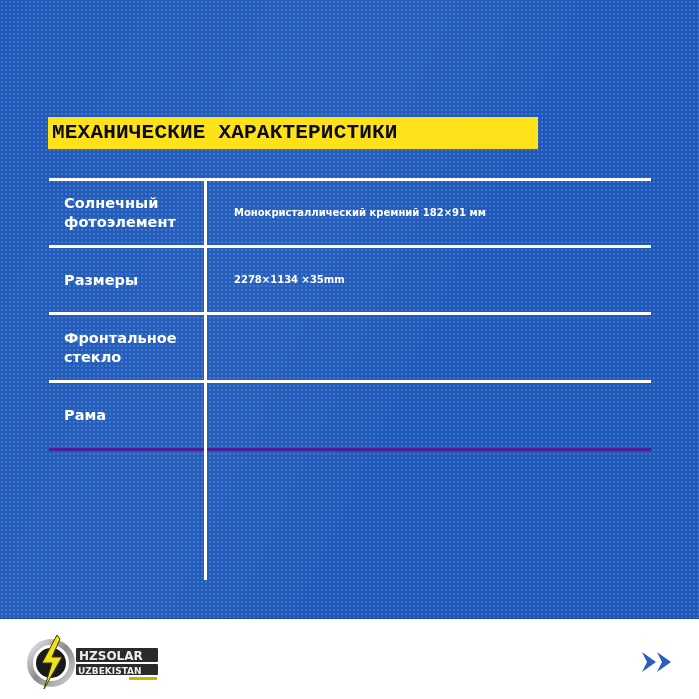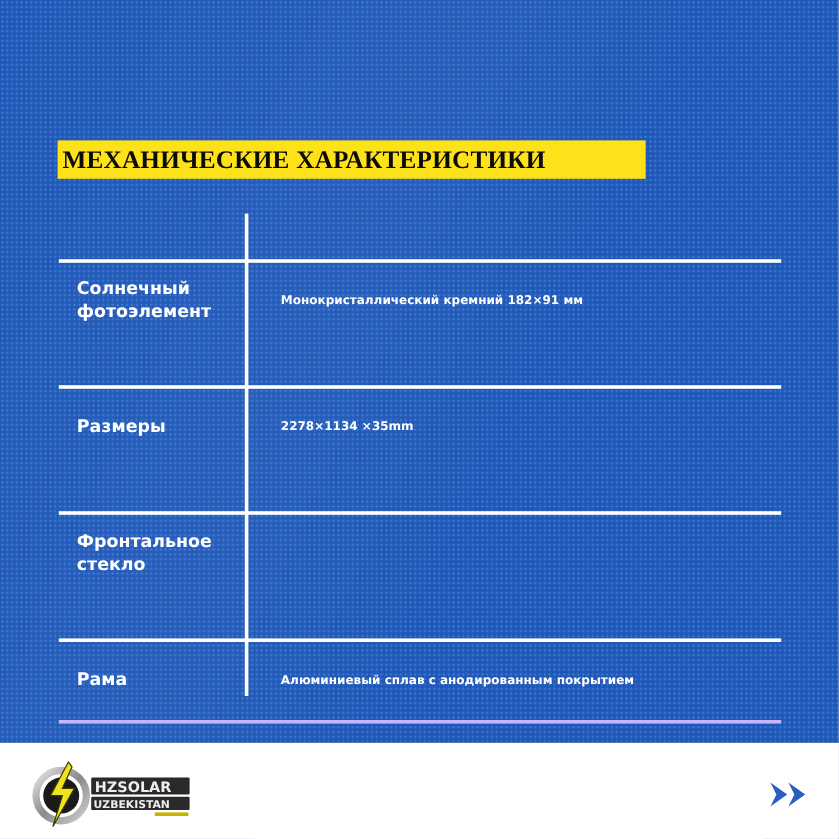--- a/index.html
+++ b/index.html
@@ -11,26 +11,26 @@
       radial-gradient(rgba(120,170,240,0.35) 0.8px, transparent 1.1px),
       linear-gradient(115deg, rgba(255,255,255,0.0) 0%, rgba(255,255,255,0.04) 40%, rgba(255,255,255,0.0) 60%);
     background-size:4px 4px, 100% 100%;
   }
   .blue::after {
     content:""; position:absolute; left:0; bottom:0; width:100%; height:1px; background:#1a4aa0;
   }
   .title {
     position:absolute; left:48px; top:117px; height:32px; width:490px;
     background:#fde21a; color:#0c0c0c;
-    font-family:Liberation Serif, serif; font-weight:bold; font-size:21px;
+    font-family:Liberation Mono, monospace; font-weight:bold; font-size:21px;
     line-height:32px; padding-left:4px; letter-spacing:0.2px; box-sizing:border-box; white-space:nowrap;
   }
   .table { position:absolute; left:49px; top:178px; width:602px; }
-  .row { position:relative; border-top:3px solid #ffffff; box-sizing:border-box;margin-top:38px; }
-  .row:last-child { border-bottom:3px solid #c4b5fd; }
+  .row { position:relative; border-top:3px solid #ffffff; box-sizing:border-box; }
+  .row:last-child { border-bottom:3px solid #4c1d95; }
   .vline { position:absolute; left:204px; top:178px; width:3px; height:402px; background:#ffffff; }
   .cell-label {
     position:absolute; left:15px; top:0; bottom:0; display:flex; align-items:center;
     color:#ffffff; font-weight:bold; font-size:14.5px; line-height:19px; width:150px;
   }
   .cell-value {
     position:absolute; left:185px; top:0; bottom:0; display:flex; align-items:center;
     color:#ffffff; font-weight:bold; font-size:10px; line-height:20px; width:410px;
   }
   .footer { position:absolute; left:0; top:619px; width:699px; height:80px; background:#ffffff; }
@@ -51,21 +51,20 @@
   </div>
   <div class="row" style="height:67px">
     <div class="cell-label">Размеры</div>
     <div class="cell-value">2278×1134 ×35mm</div>
   </div>
   <div class="row" style="height:68px">
     <div class="cell-label">Фронтальное стекло</div>
   </div>
   <div class="row" style="height:71px">
     <div class="cell-label">Рама</div>
-    <div class="cell-value">Алюминиевый сплав с анодированным покрытием</div>
   </div>
 </div>
 <div class="vline"></div>
 
 <div class="footer"></div>
 
 <div class="logo">
   <svg width="140" height="58" viewBox="0 0 140 58">
     <defs>
       <linearGradient id="ring" x1="0" y1="0" x2="1" y2="1">

